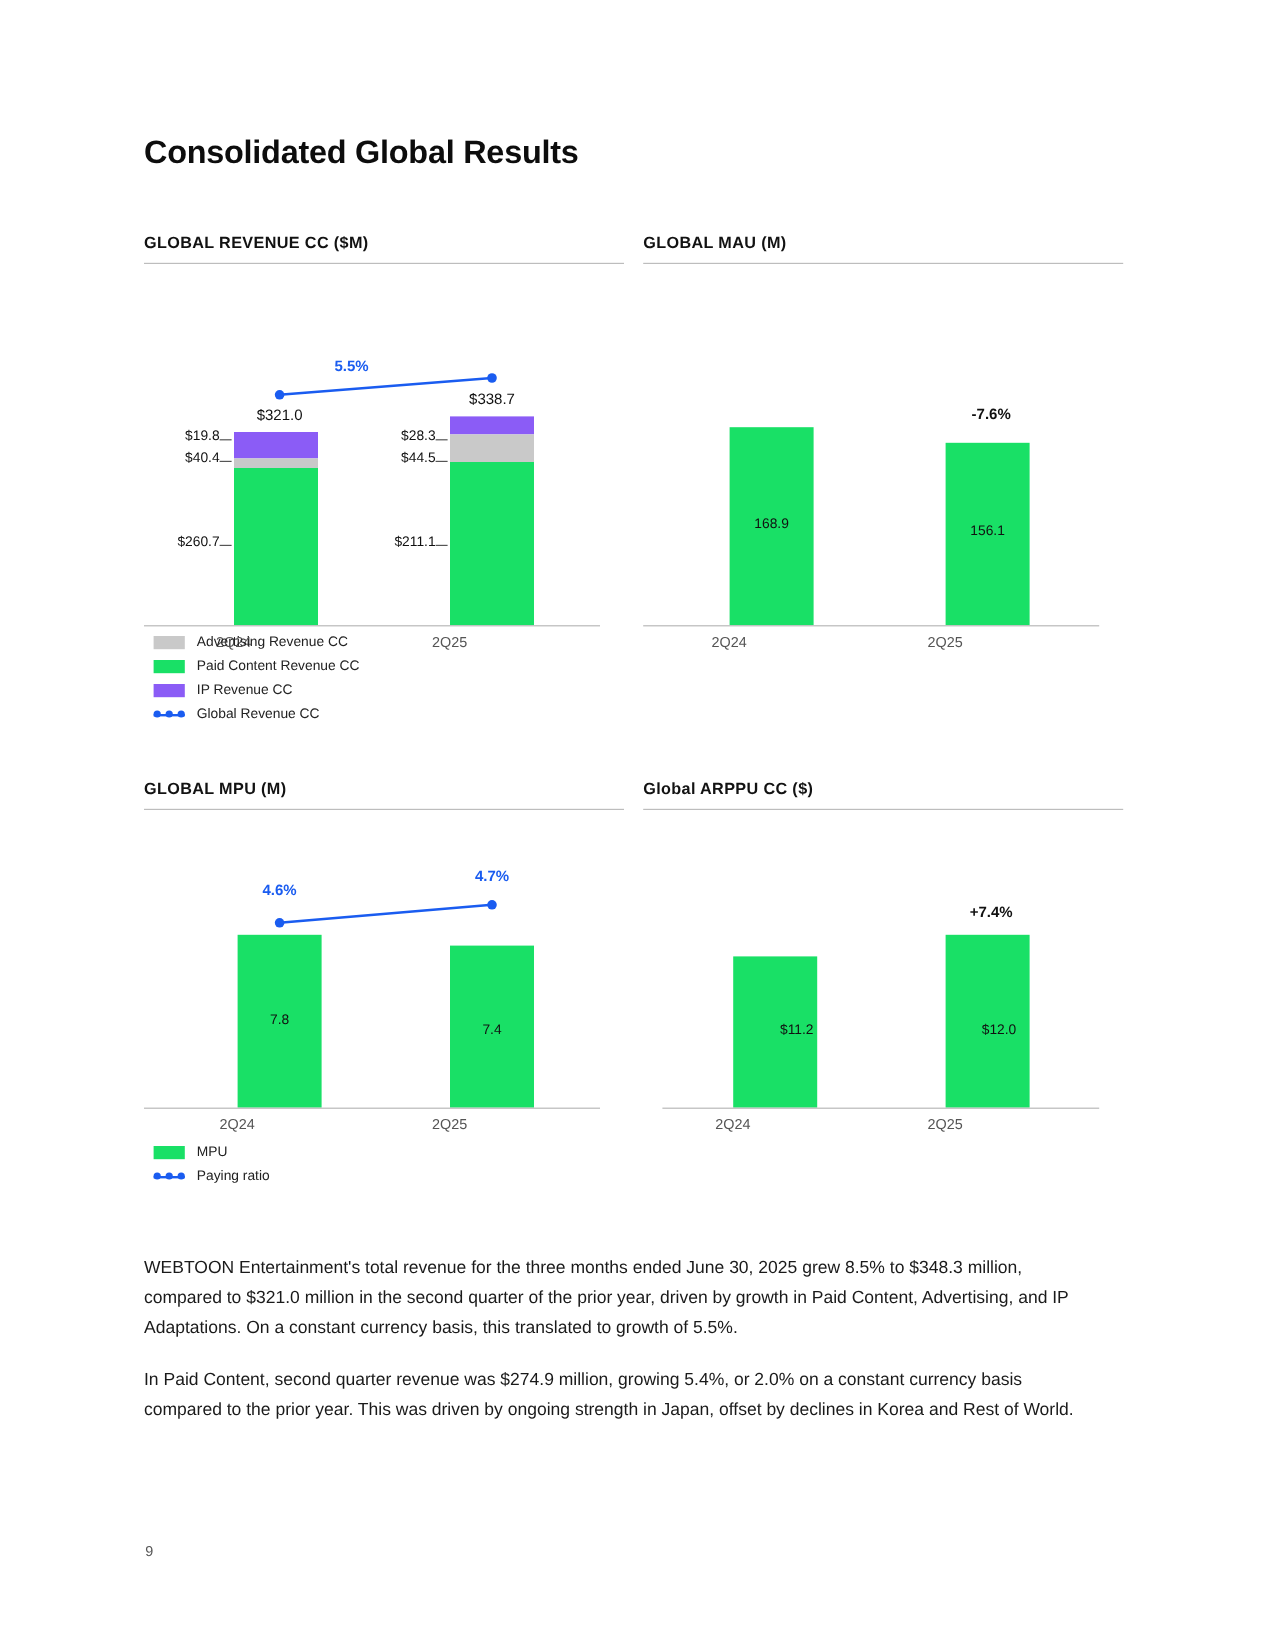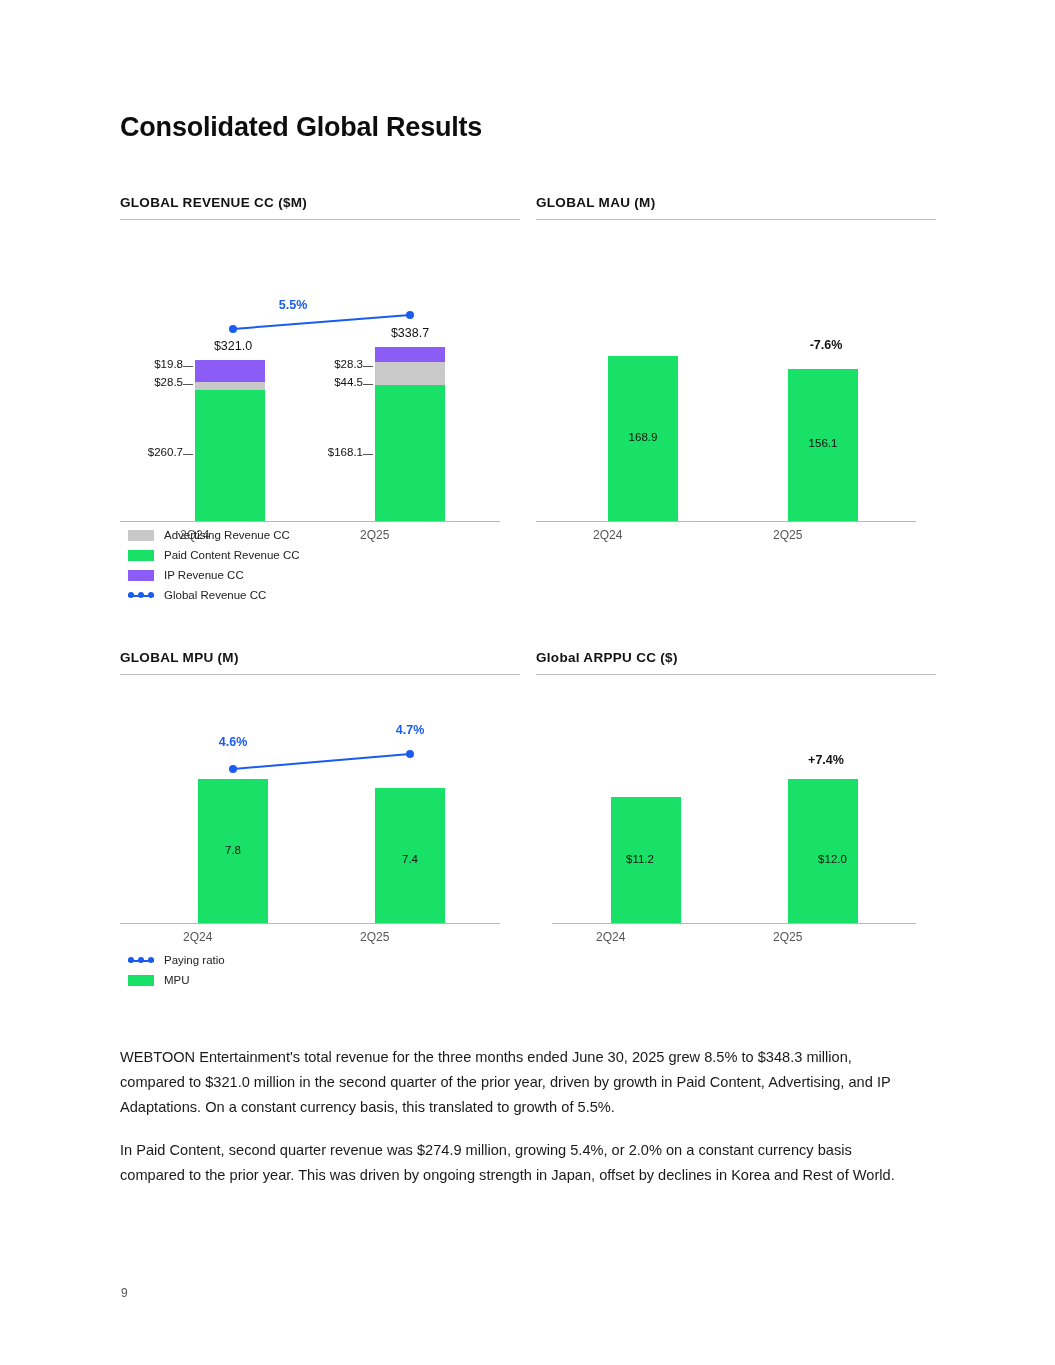--- a/index.html
+++ b/index.html
@@ -192,34 +192,34 @@
       </svg>
 
       <div class="growth-label" style="left:143px; top:78px; width:60px;">5.5%</div>
 
       <div class="total-label" style="left:58px; top:119px; width:110px;">$321.0</div>
       <div class="bar purple" style="left:75px; top:140px; width:70px; height:22px;"></div>
       <div class="bar grey" style="left:75px; top:162px; width:70px; height:8px;"></div>
       <div class="bar" style="left:75px; top:170px; width:70px; height:131px;"></div>
       <div class="seg-label" style="left:0px; top:138px; width:63px;">$19.8</div>
       <div class="seg-tick" style="left:63px; top:146px; width:10px;"></div>
-      <div class="seg-label" style="left:0px; top:156px; width:63px;">$28.5</div>
+      <div class="seg-label" style="left:0px; top:156px; width:63px;">$40.4</div>
       <div class="seg-tick" style="left:63px; top:164px; width:10px;"></div>
       <div class="seg-label" style="left:-5px; top:226px; width:68px;">$260.7</div>
       <div class="seg-tick" style="left:63px; top:234px; width:10px;"></div>
 
       <div class="total-label" style="left:235px; top:106px; width:110px;">$338.7</div>
       <div class="bar purple" style="left:255px; top:127px; width:70px; height:15px;"></div>
       <div class="bar grey" style="left:255px; top:142px; width:70px; height:23px;"></div>
       <div class="bar" style="left:255px; top:165px; width:70px; height:136px;"></div>
       <div class="seg-label" style="left:180px; top:138px; width:63px;">$28.3</div>
       <div class="seg-tick" style="left:243px; top:146px; width:10px;"></div>
       <div class="seg-label" style="left:180px; top:156px; width:63px;">$44.5</div>
       <div class="seg-tick" style="left:243px; top:164px; width:10px;"></div>
-      <div class="seg-label" style="left:175px; top:226px; width:68px;">$168.1</div>
+      <div class="seg-label" style="left:175px; top:226px; width:68px;">$211.1</div>
       <div class="seg-tick" style="left:243px; top:234px; width:10px;"></div>
 
       <div class="axis-line" style="top:301px; left:0; width:380px;"></div>
       <div class="cat-label" style="left:60px; top:308px; width:100px;">2Q24</div>
       <div class="cat-label" style="left:240px; top:308px; width:100px;">2Q25</div>
     </div>
 
     <div class="legend" style="left:8px; top:330px; width:320px;">
       <div class="legend-row">
         <span class="legend-swatch" style="background:#c9c9c9;"></span>
@@ -281,42 +281,42 @@
       <div class="bar" style="left:255px; top:113px; width:70px; height:135px;"></div>
       <div class="bar-label-in" style="left:255px; top:178px; width:70px;">7.4</div>
 
       <div class="axis-line" style="top:248px; left:0; width:380px;"></div>
       <div class="cat-label" style="left:63px; top:255px; width:100px;">2Q24</div>
       <div class="cat-label" style="left:240px; top:255px; width:100px;">2Q25</div>
     </div>
 
     <div class="legend" style="left:8px; top:300px; width:320px;">
       <div class="legend-row">
+        <span class="legend-swatch" style="background:#19e066;"></span>
+        <span>MPU</span>
+      </div>
+      <div class="legend-row">
         <span class="legend-line">
           <span class="legend-dot-l"></span>
             <span class="legend-dot-r"></span>
         </span>
         <span>Paying ratio</span>
       </div>
-      <div class="legend-row">
-        <span class="legend-swatch" style="background:#19e066;"></span>
-        <span>MPU</span>
-      </div>
     </div>
   </div>
 
   <div class="panel" style="left:536px; top:650px; width:400px;">
     <div class="panel-title">Global ARPPU CC ($)</div>
     <div class="panel-rule"></div>
 
     <div class="plot" style="height:300px;">
       <div class="growth-label black" style="left:235px; top:78px; width:110px;">+7.4%</div>
 
       <div class="bar" style="left:75px; top:122px; width:70px; height:126px;"></div>
-      <div class="bar-label-in" style="left:69px; top:178px; width:70px;">$11.2</div>
+      <div class="bar-label-in" style="left:93px; top:178px; width:70px;">$11.2</div>
 
       <div class="bar" style="left:252px; top:104px; width:70px; height:144px;"></div>
       <div class="bar-label-in" style="left:252px; top:178px; width:89px;">$12.0</div>
 
       <div class="axis-line" style="top:248px; left:16px; width:364px;"></div>
       <div class="cat-label" style="left:60px; top:255px; width:100px;">2Q24</div>
       <div class="cat-label" style="left:237px; top:255px; width:100px;">2Q25</div>
     </div>
   </div>
 

